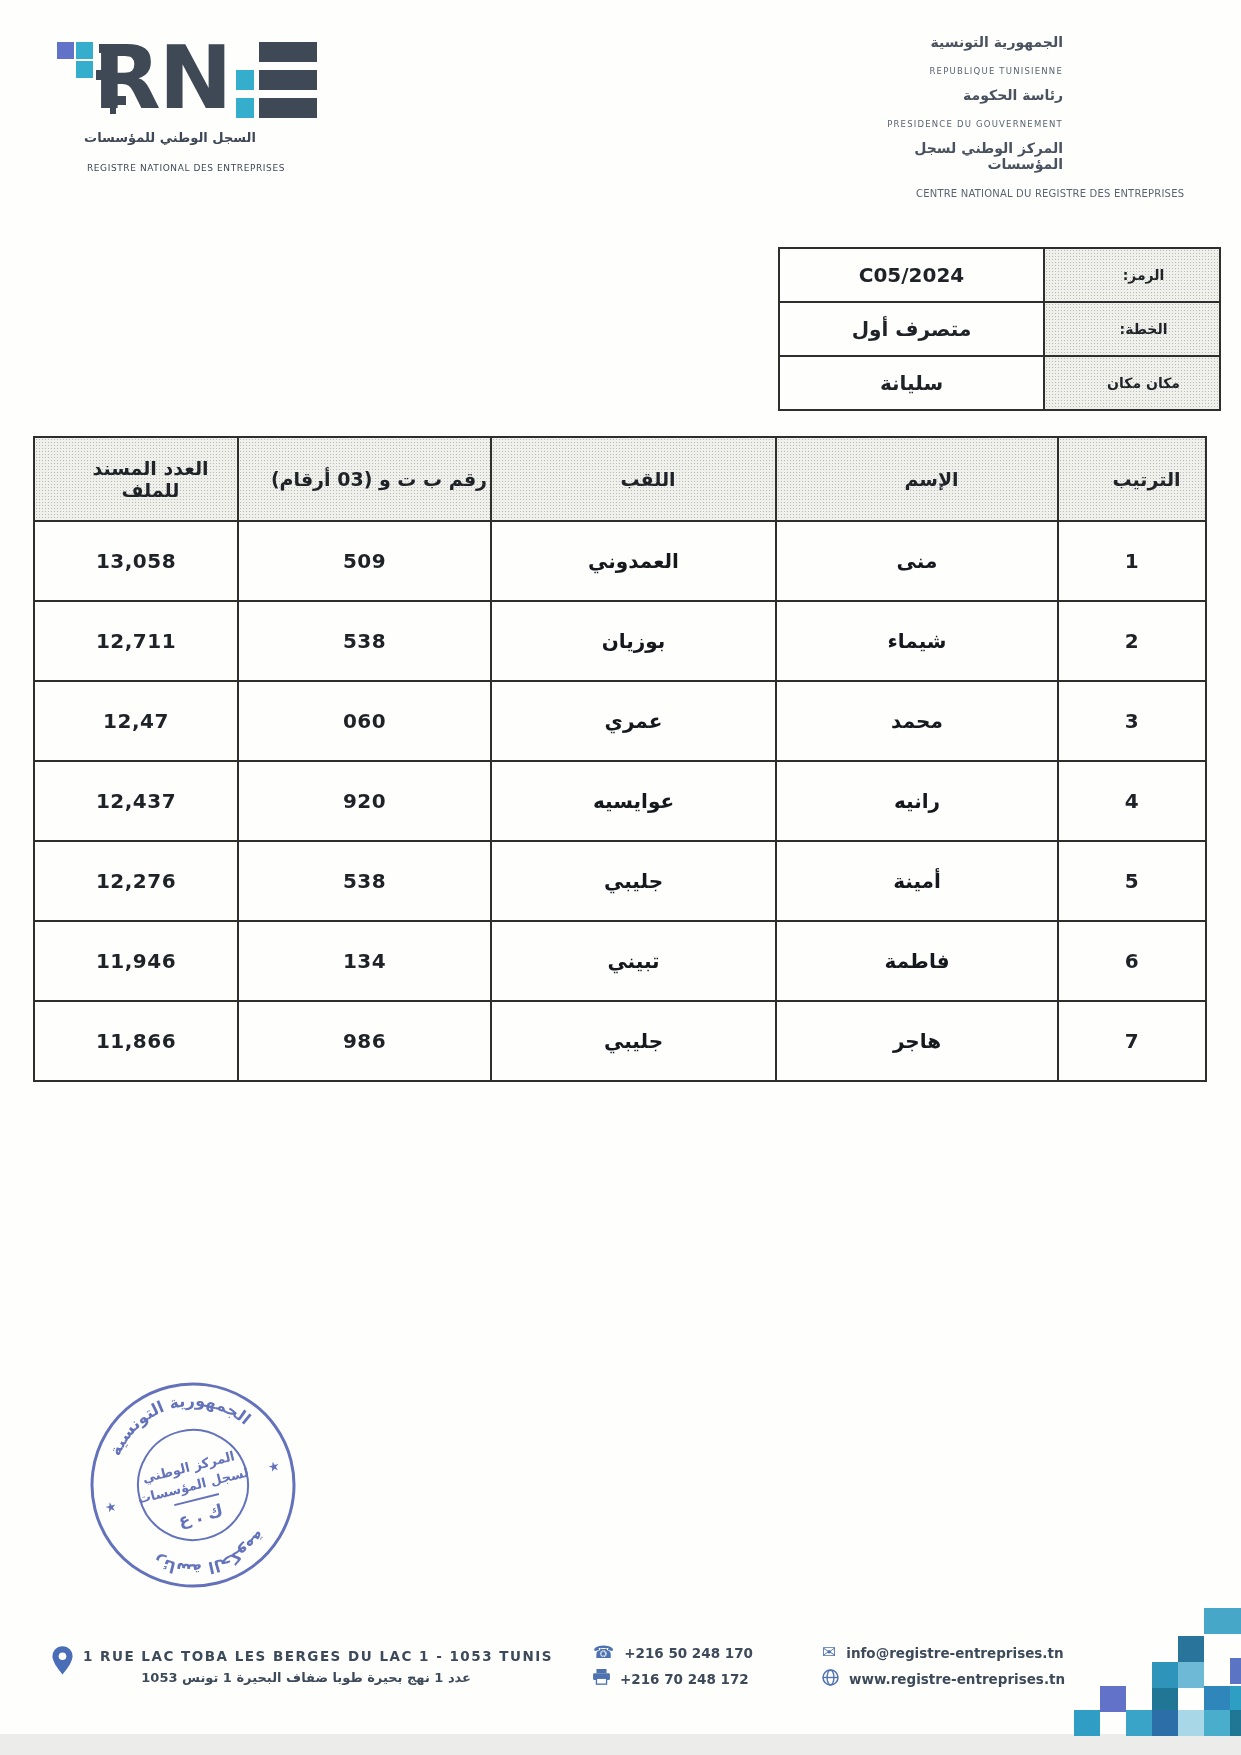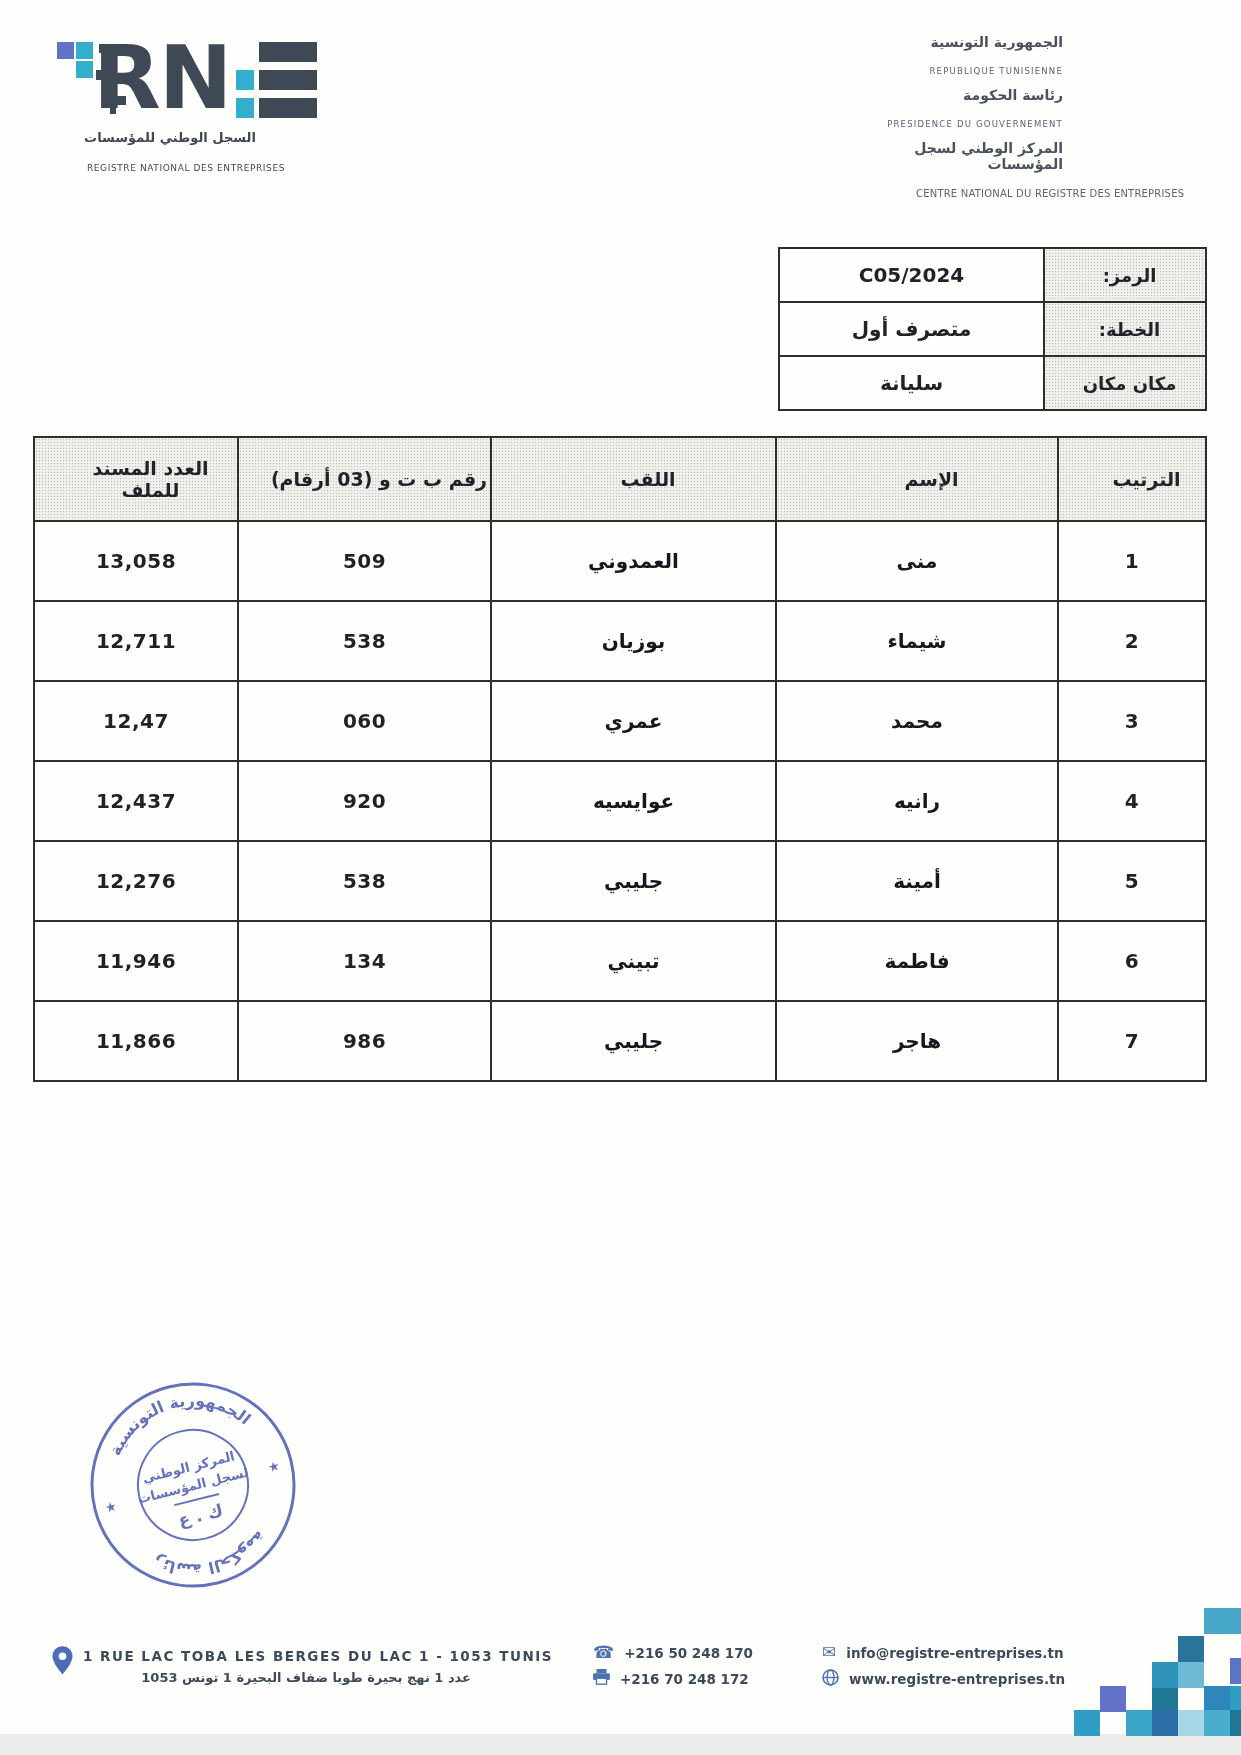--- a/index.html
+++ b/index.html
@@ -28,21 +28,21 @@
   .gov-fr{font-size:8.5px;letter-spacing:1.2px;color:#5a6470;margin-top:16px;white-space:nowrap;}
   .gov-item:last-child .gov-fr{letter-spacing:0.2px;font-size:10px;padding-left:43px;}
 
   
   .shaded{background-color:#efefec;background-image:radial-gradient(#bcbcb4 0.6px,rgba(0,0,0,0) 0.7px);background-size:3px 3px;}
 
   
   .info-table{position:absolute;left:778px;top:247px;border-collapse:collapse;direction:ltr;}
   .info-table td{border:2px solid #2e2e2e;height:50px;text-align:center;vertical-align:middle;}
   .info-table .val{width:261px;font-size:20px;font-weight:bold;color:#1f2328;direction:rtl;margin-left:19px;}
-  .info-table .lab{width:149px;font-size:18px;font-weight:bold;color:#1f2328;direction:rtl;padding-left:10px;}
+  .info-table .lab{width:149px;font-size:14px;font-weight:bold;color:#1f2328;direction:rtl;padding-left:24px;}
 
   
   .main-table{position:absolute;left:33px;top:436px;border-collapse:collapse;direction:ltr;}
   .main-table th,.main-table td{border:2px solid #2e2e2e;text-align:center;vertical-align:middle;}
   .main-table th{height:80px;font-size:19px;font-weight:bold;color:#1f2328;direction:rtl;padding-left:30px;}
   .main-table td{height:76px;}
   .main-table .num{font-size:20px;font-weight:bold;color:#1f2328;letter-spacing:0.5px;}
   .main-table .ar{font-size:20px;font-weight:bold;color:#15181c;direction:rtl;}
 
   

